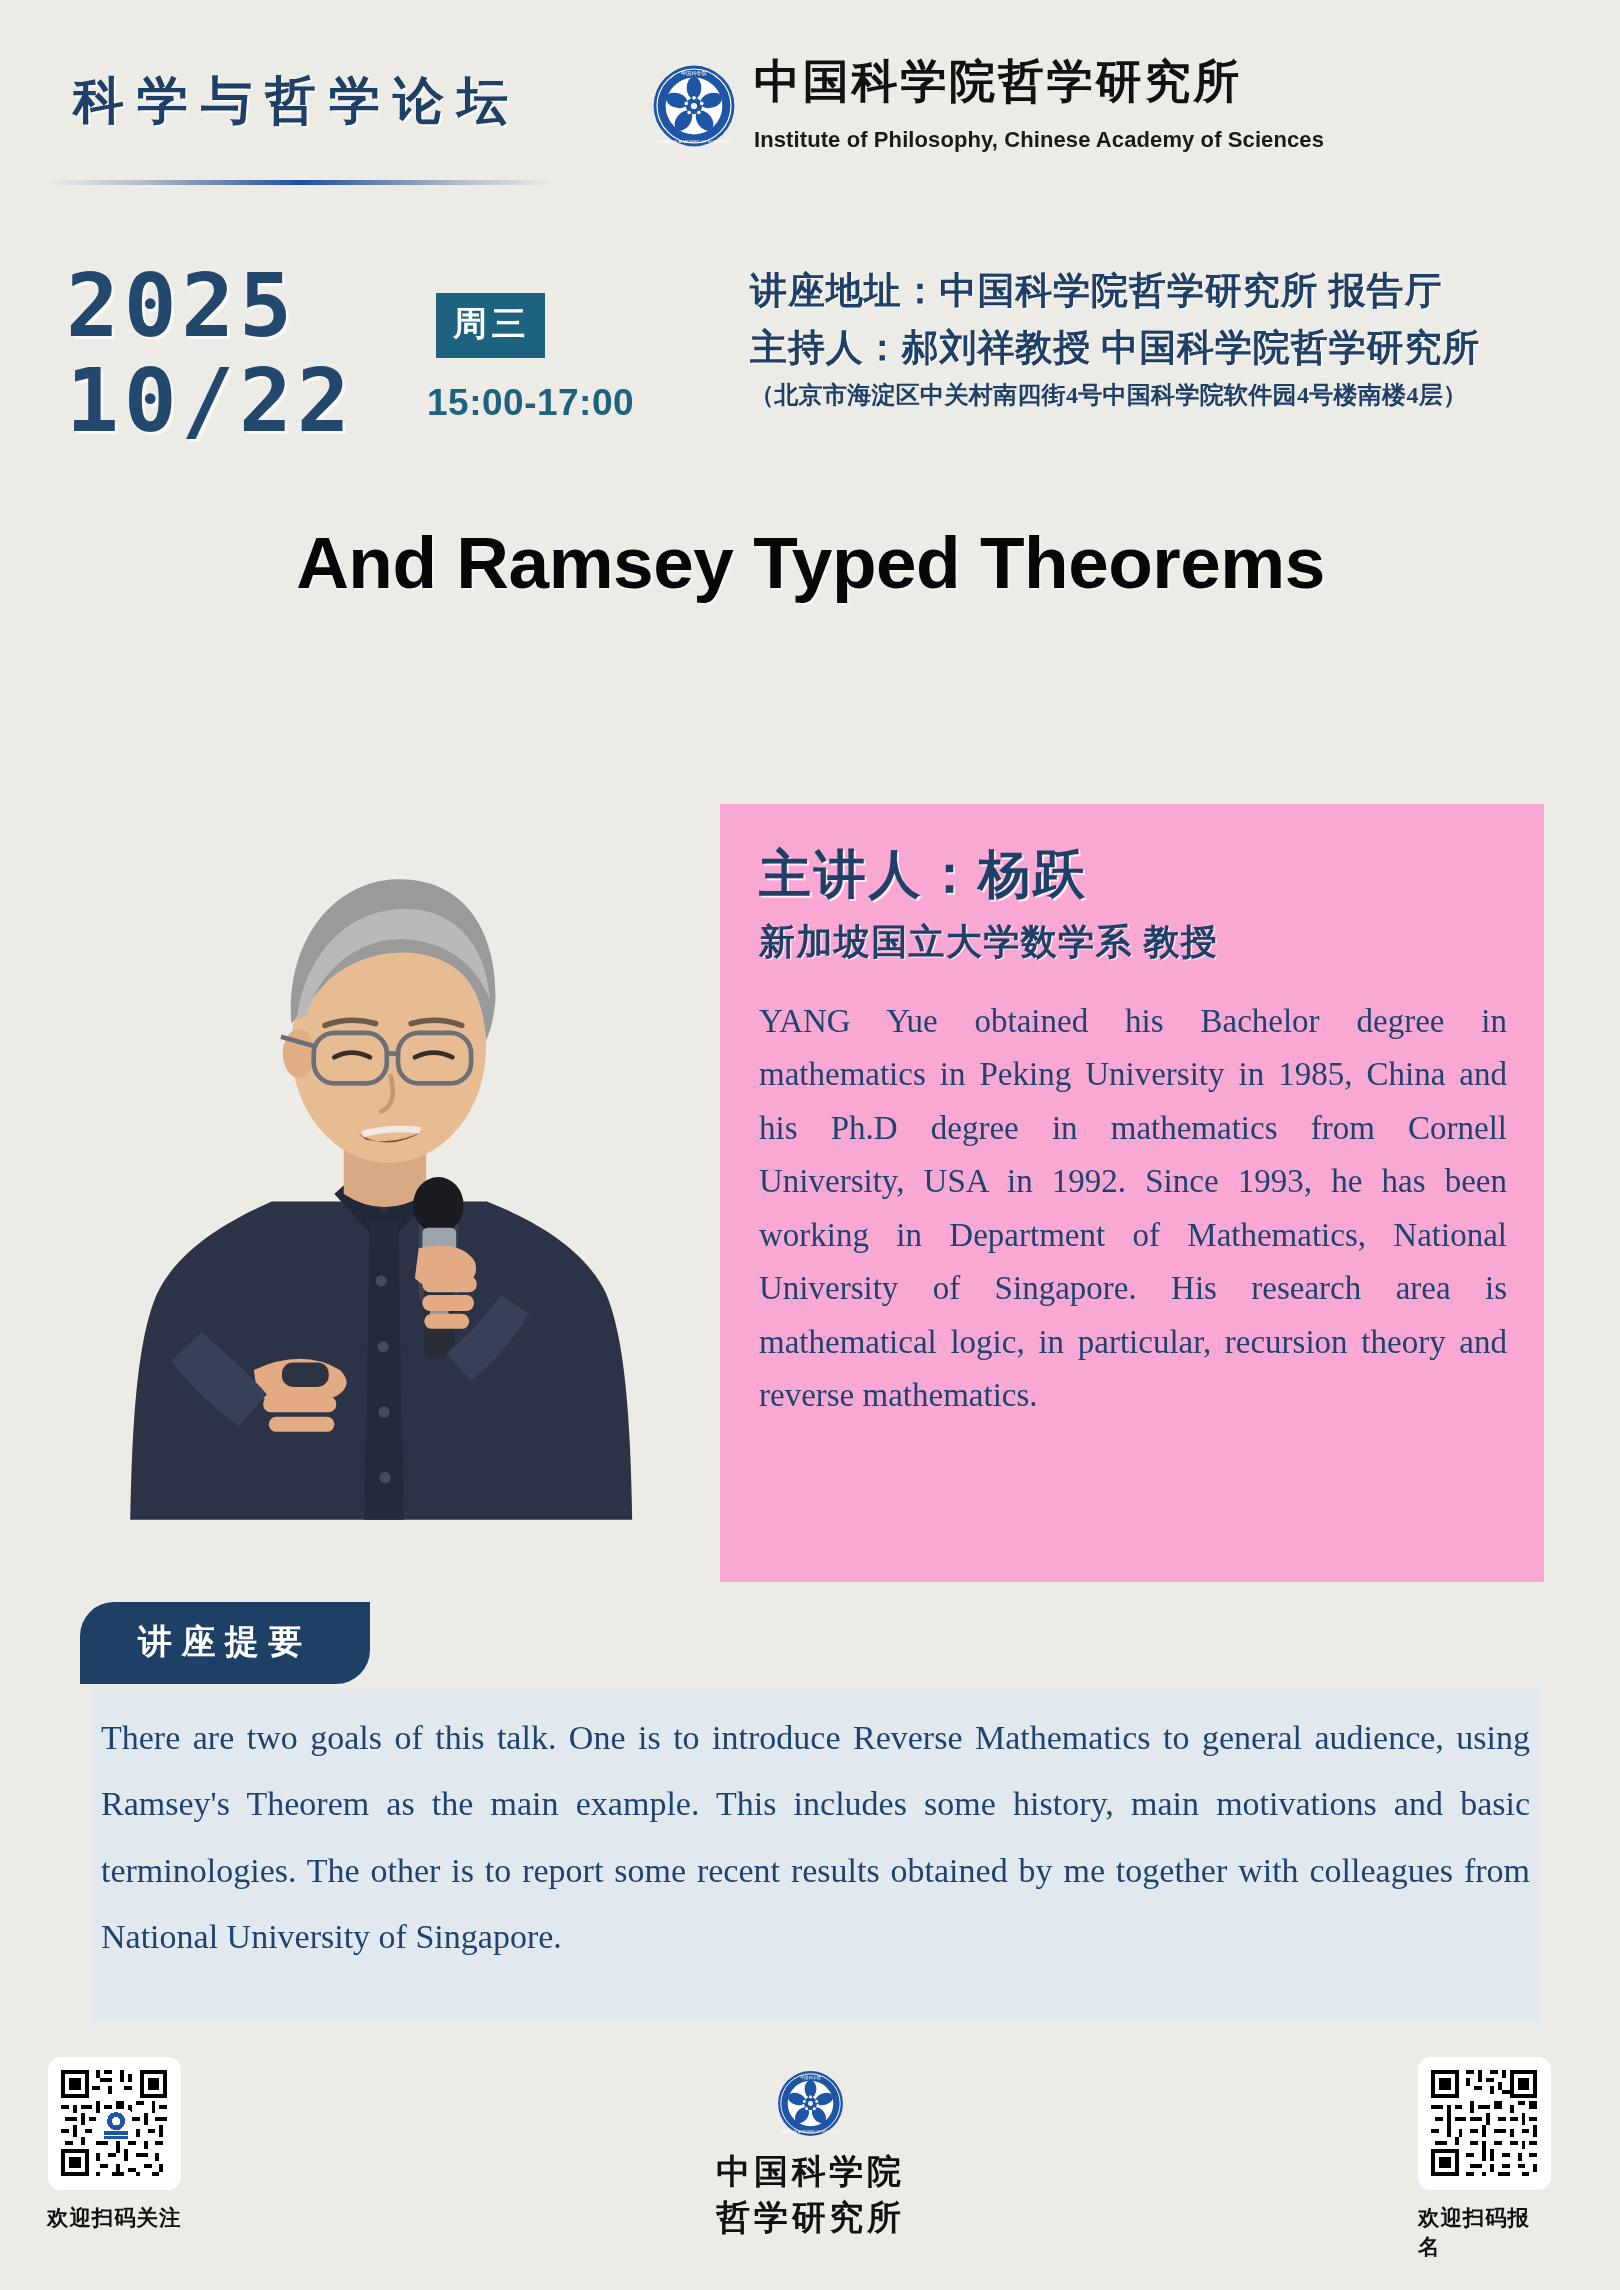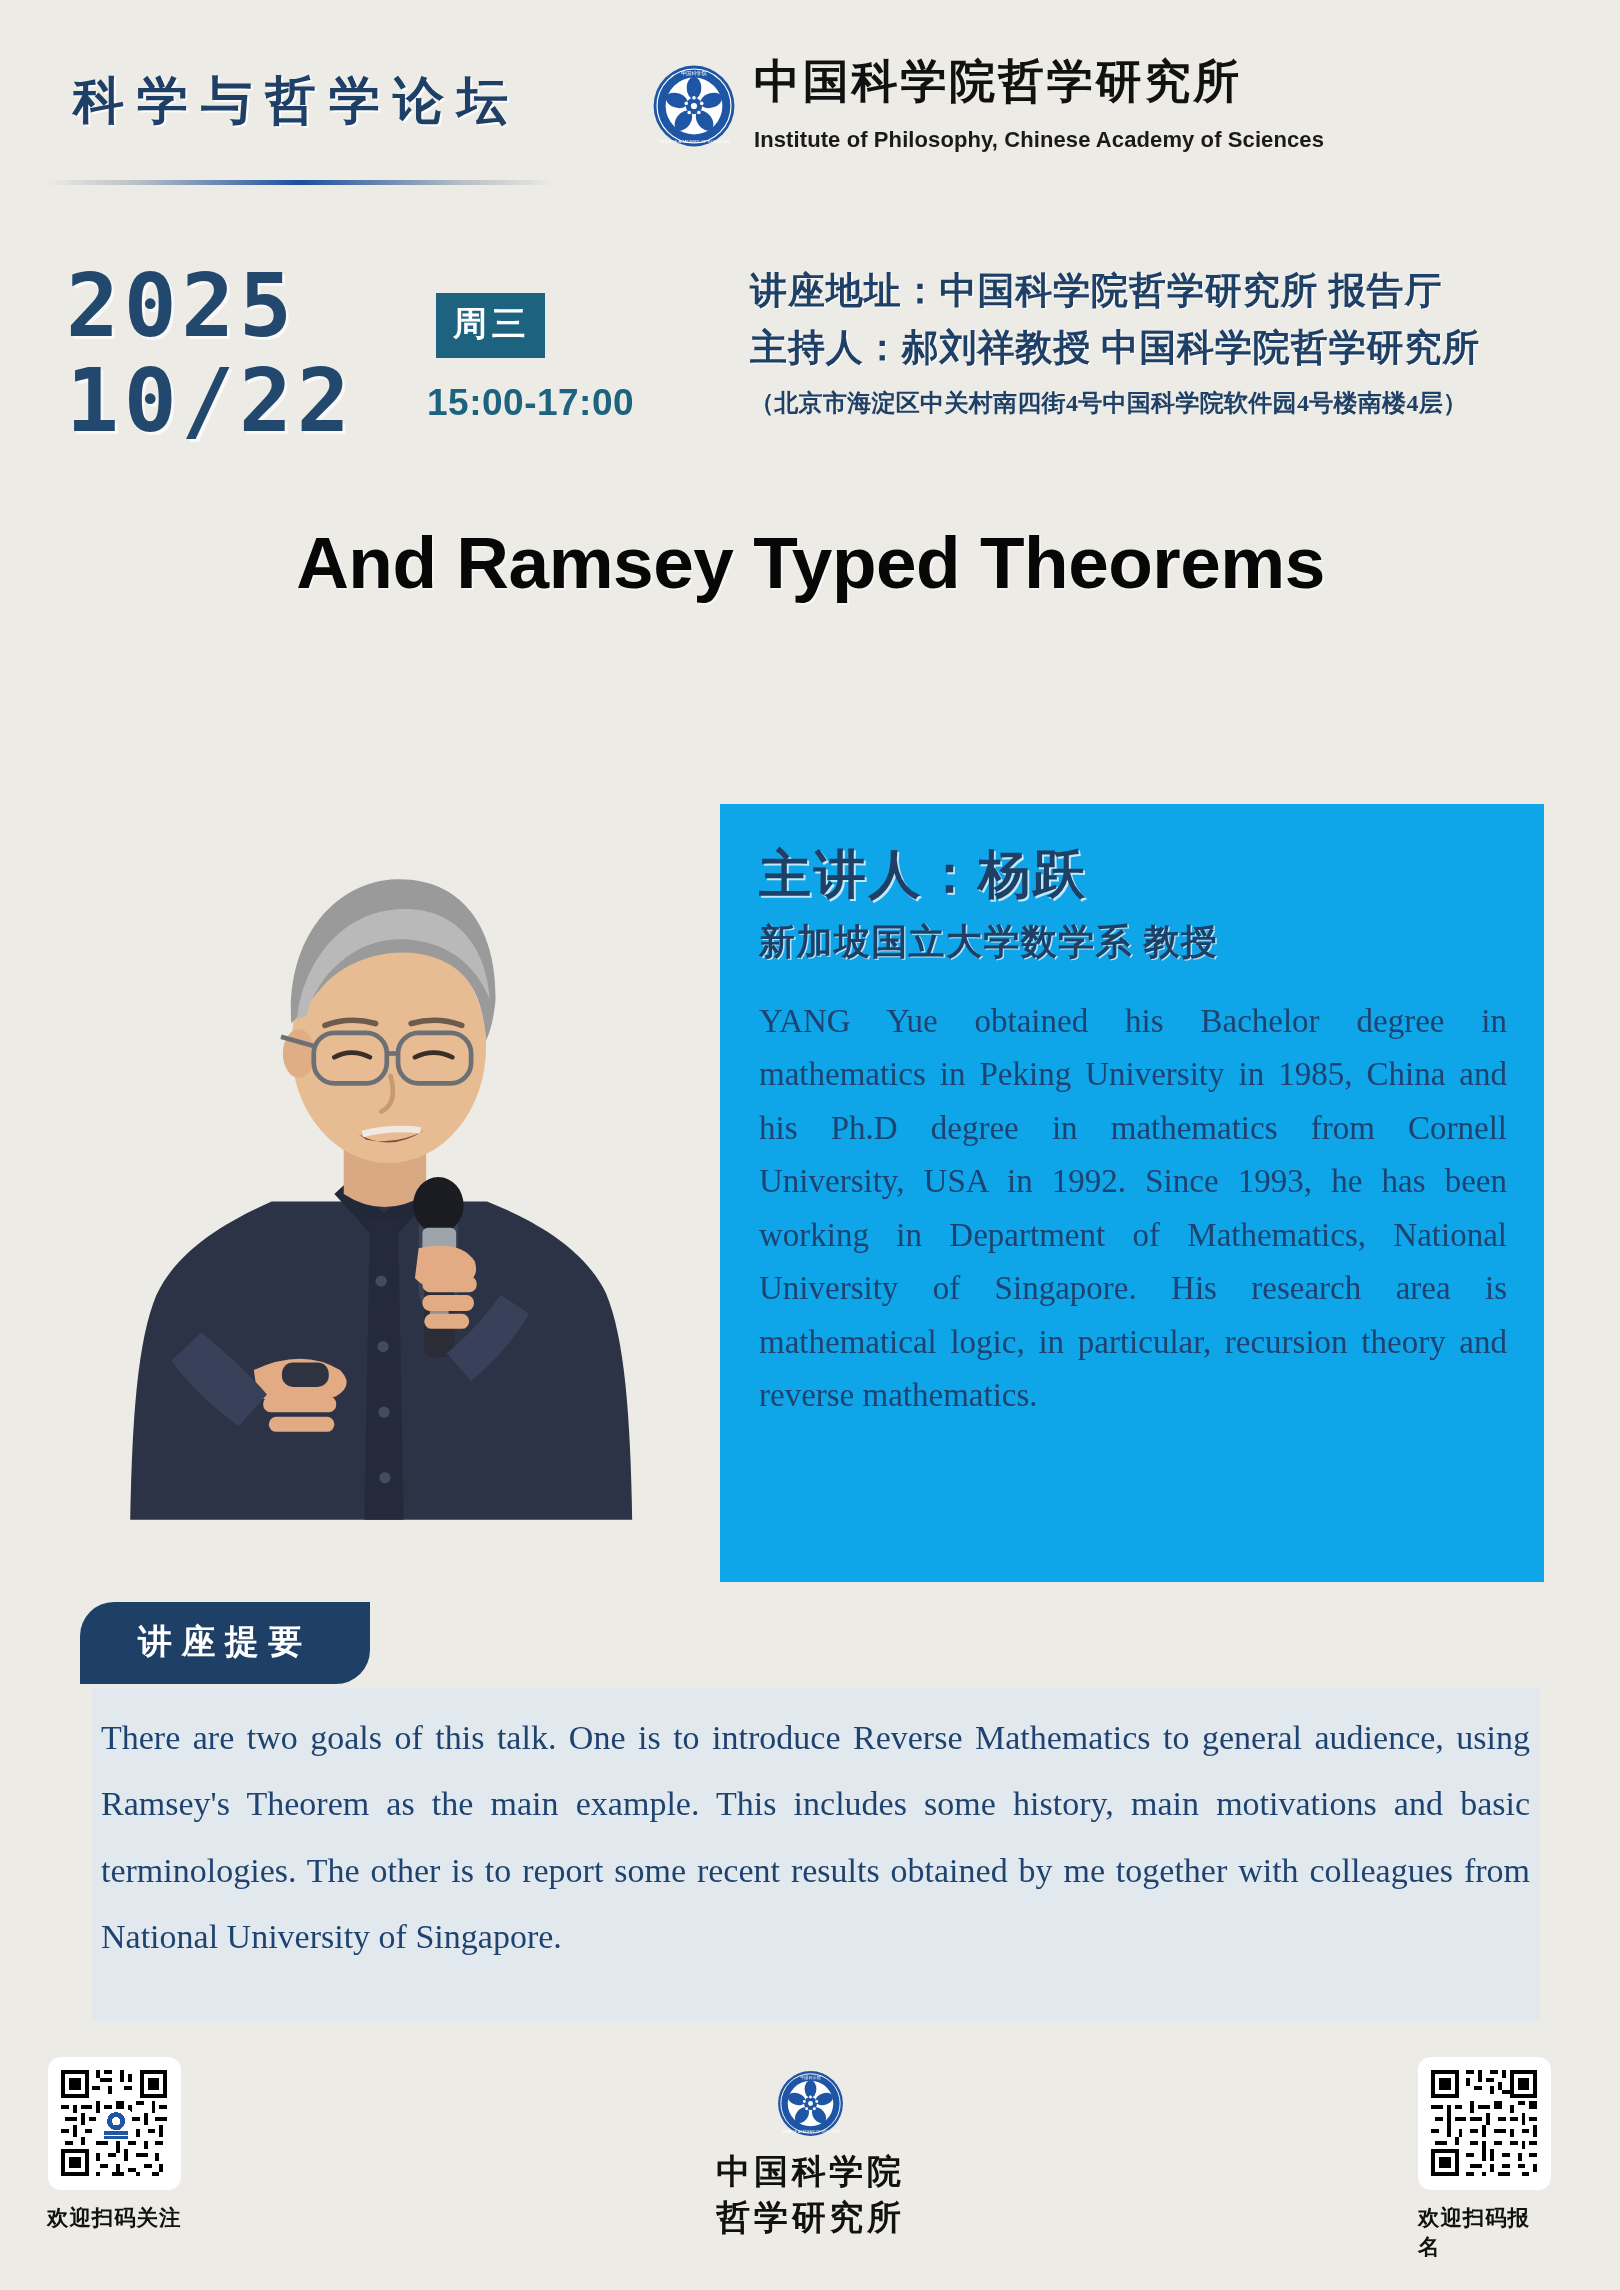--- a/index.html
+++ b/index.html
@@ -58,40 +58,40 @@
   .meta-col { position: absolute; left: 750px; top: 262px; width: 815px; }
   .meta-line {
     font-family: "Liberation Serif", serif;
     font-size: 37px; font-weight: 700; color: #1e3f66;
     letter-spacing: 0.9px; line-height: 1.55;
     text-shadow: 1.4px 1.4px 0 rgba(255,255,255,.8);
   }
   .meta-addr {
     font-family: "Liberation Serif", serif;
     font-size: 24px; font-weight: 700; color: #1e3f66;
-    letter-spacing: 0.3px; margin-top: 10px;
+    letter-spacing: 0.3px; margin-top: 2px;
   }
 
   
   .main-title {
     position: absolute; left: 0; top: 517px; width: 1621px;
     text-align: center;
     font-size: 73px; font-weight: 700; color: #070707;
     line-height: 1.25; letter-spacing: -0.5px;
     text-shadow: 1.9px 1.9px 0 rgba(255,255,255,.5);
   }
 
   
   .photo-wrap { position: absolute; left: 89px; top: 808px; width: 590px; height: 712px; }
   .photo-wrap svg { display: block; width: 100%; height: 100%; }
 
   
   .speaker-panel {
     position: absolute; left: 720px; top: 804px; width: 824px; height: 778px;
-    background: #0ea5e9; padding: 36px 37px 0 39px;
+    background: #f9a8d4; padding: 36px 37px 0 39px;
   }
   .speaker-name {
     font-family: "Liberation Serif", serif;
     font-size: 52px; font-weight: 700; color: #1e3f66; letter-spacing: 2.8px;
     text-shadow: 1.9px 1.9px 0 rgba(255,255,255,.75);
   }
   .speaker-affil {
     font-family: "Liberation Serif", serif;
     font-size: 36px; font-weight: 700; color: #1e3f66; letter-spacing: 1.4px;
     margin-top: 8px;

